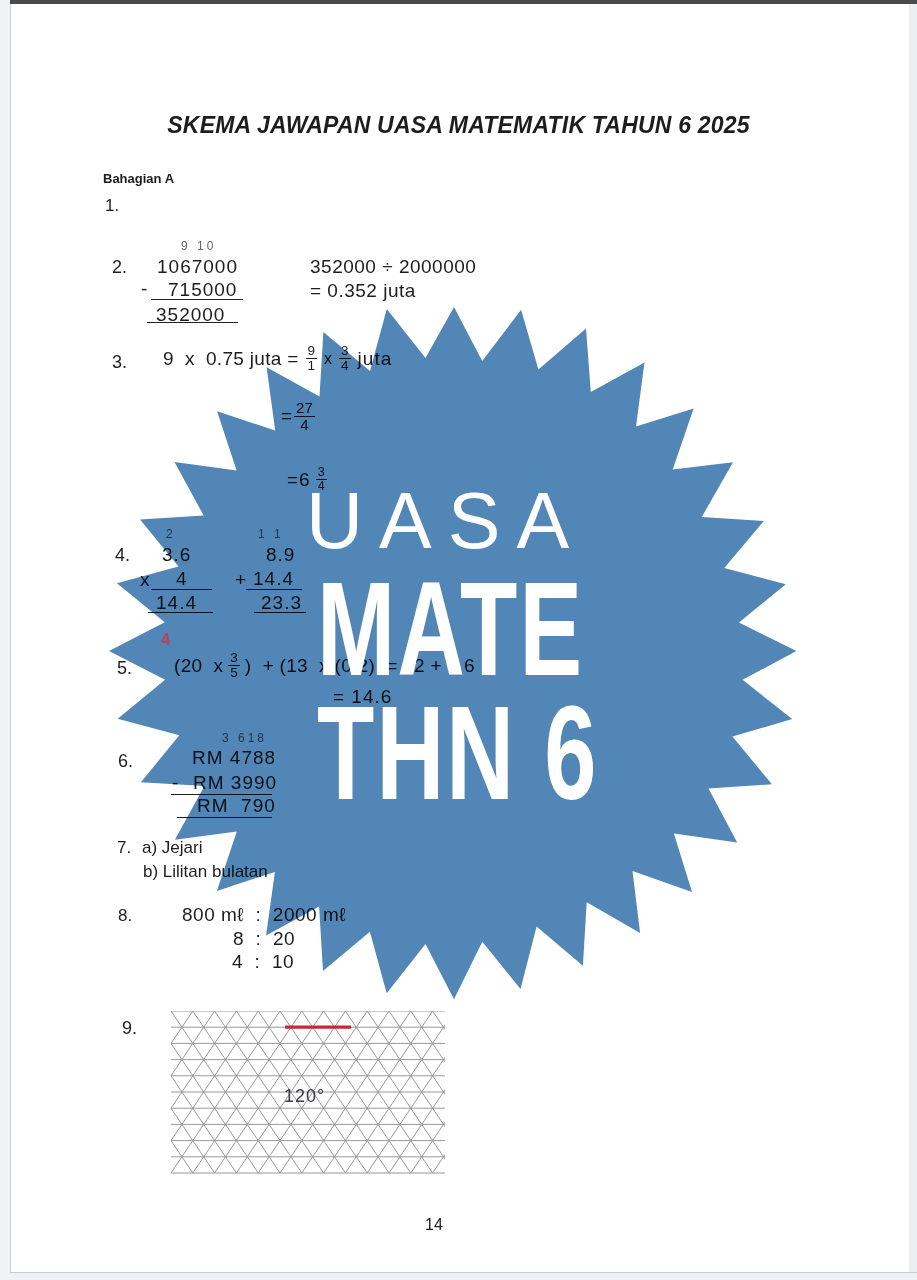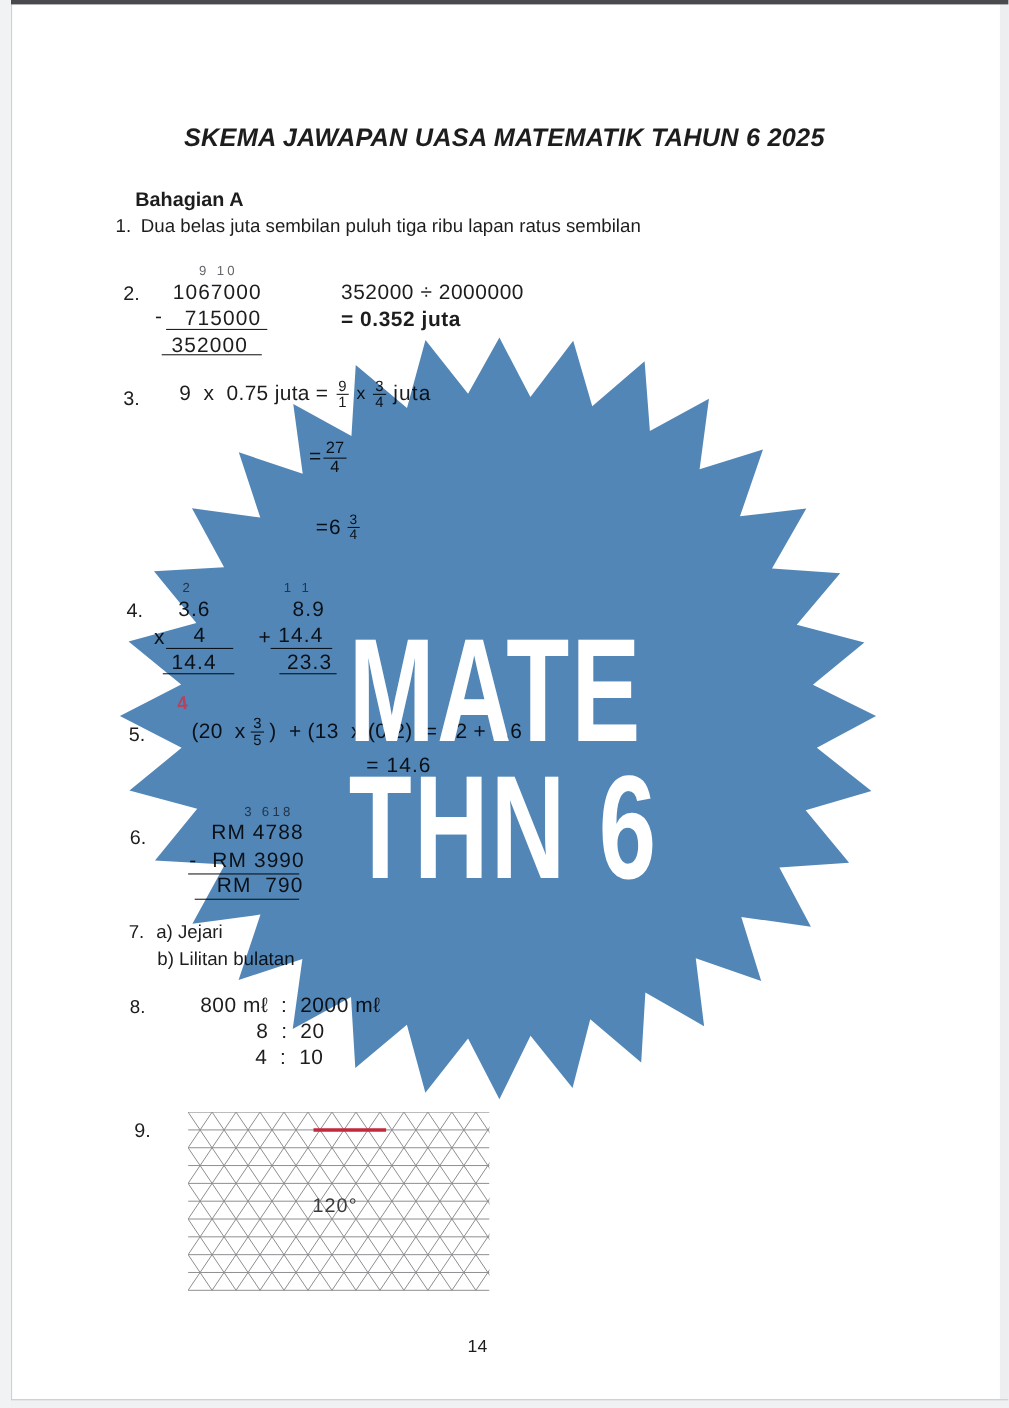--- a/index.html
+++ b/index.html
@@ -5,21 +5,21 @@
   html,body{margin:0;padding:0;}
   body{background:#e9eaee;font-family:"Liberation Sans",sans-serif;}
   #stage{position:relative;width:917px;height:1280px;overflow:hidden;background:#eceef0;}
   #page{position:absolute;left:10px;top:4px;width:899px;height:1268px;background:#ffffff;}
   .topseam{position:absolute;left:10px;top:0;width:907px;height:4px;background:#4a4a4e;}
   .leftseam{position:absolute;left:0;top:0;width:10px;height:1280px;background:#f1f2f4;border-right:1px solid #cfd1d6;}
   .botseam{position:absolute;left:10px;top:1272px;width:907px;height:8px;background:#f0f1f3;border-top:1px solid #c8cacd;}
 
   .abs{position:absolute;z-index:2;color:#1d1d1f;white-space:pre;}
   .title{font-weight:bold;font-size:23px;letter-spacing:.2px;width:917px;text-align:center;}
-  .h-bold{font-weight:bold;font-size:18px;margin-left:20px;}
+  .h-bold{font-weight:bold;font-size:13px;}
   .body-txt{font-size:17px;}
   .math{font-size:19px;letter-spacing:1px;}
   .math-sm{font-size:16px;}
   .carry{font-size:12px;color:#66666c;letter-spacing:3px;z-index:2;}
   .rule{position:absolute;z-index:2;height:0;border-top:1.7px solid #222226;}
   .qnum{font-size:18px;}
 
   .frow{display:inline-flex;align-items:center;margin-left:21px;}
   .frac{display:inline-flex;flex-direction:column;align-items:center;line-height:1.05;font-size:13.5px;letter-spacing:0;}
   .frac .num{border-bottom:1.4px solid currentColor;padding:0 2px;}
@@ -45,32 +45,31 @@
 <div id="stage">
   <div id="page"></div>
   <div class="leftseam"></div>
   <div class="topseam"></div>
   <div class="botseam"></div>
 
   <div class="abs title" style="left:0;top:112px;font-style:italic;">SKEMA JAWAPAN UASA MATEMATIK TAHUN 6 2025</div>
   <div class="abs h-bold" style="left:103px;top:171px;">Bahagian A</div>
 
   <div class="abs body-txt" style="left:105px;top:196px;">1.</div>
-  <div class="abs body-txt" style="left:128px;top:196px;">Dua belas juta sembilan puluh tiga ribu lapan ratus sembilan</div>
 
   <div class="abs carry" style="left:156px;top:239px;margin-left:25px;">9 10</div>
   <div class="abs qnum" style="left:112px;top:257px;">2.</div>
   <div class="abs math" style="left:157px;top:256px;">1067000</div>
   <div class="abs math" style="left:141px;top:278px;">-</div>
   <div class="abs math" style="left:168px;top:279px;">715000</div>
   <div class="rule" style="left:151px;top:299px;width:92px;"></div>
   <div class="abs math" style="left:156px;top:304px;">352000</div>
   <div class="rule" style="left:147px;top:322px;width:91px;"></div>
   <div class="abs math" style="left:310px;top:256px;letter-spacing:.5px;">352000 ÷ 2000000</div>
-  <div class="abs math" style="left:310px;top:280px;letter-spacing:.5px;font-weight:bold;">= 0.352 juta</div>
+  <div class="abs math" style="left:310px;top:280px;letter-spacing:.5px;">= 0.352 juta</div>
 
   <div class="abs qnum" style="left:112px;top:352px;">3.</div>
   <div class="abs frow" style="left:142px;top:344px;gap:7px;">
     <span class="math" style="letter-spacing:.3px;">9  x  0.75 juta =</span>
     <span class="frac"><span class="num">9</span><span class="den">1</span></span>
     <span class="math-sm">x</span>
     <span class="frac"><span class="num">3</span><span class="den">4</span></span>
     <span class="math">juta</span>
   </div>
   <div class="abs frow" style="left:260px;top:400px;gap:1px;">
@@ -188,17 +187,18 @@
       <line x1="370.6" y1="0" x2="261.6" y2="162" stroke="#8d8d92" stroke-width="0.9"></line>
       <line x1="392.40000000000003" y1="0" x2="501.40000000000003" y2="162" stroke="#8d8d92" stroke-width="0.9"></line>
       <line x1="392.40000000000003" y1="0" x2="283.40000000000003" y2="162" stroke="#8d8d92" stroke-width="0.9"></line>
       <line x1="114" y1="16.2" x2="180" y2="16.2" stroke="#c2293a" stroke-width="3.2"></line>
     </svg>
   <div class="abs angle-label" style="left:284px;top:1086px;">120°</div>
 
   <svg id="star-svg" width="917" height="1280" viewBox="0 0 917 1280">
     <polygon id="star-poly" points="454.0,306.9 482.2,360.9 521.1,309.8 538.4,369.4 586.0,328.5 590.8,391.9 644.5,362.5 636.0,426.6 693.6,408.6 672.7,469.4 733.0,462.3 701.8,516.9 763.8,521.1 724.3,568.0 785.8,584.2 739.0,622.6 796.4,651.0 742.6,679.8 792.2,719.1 732.4,736.5 771.9,784.3 708.5,788.6 737.2,842.5 673.9,833.6 692.0,891.9 632.5,871.1 640.1,932.9 586.7,902.2 582.9,965.8 536.6,926.6 520.5,989.1 482.3,941.7 454.0,999.3 425.5,944.0 386.7,993.3 369.9,931.7 323.0,971.0 319.1,906.4 266.1,935.5 274.9,871.9 216.9,890.9 236.8,831.4 174.9,839.7 204.4,786.0 140.9,782.3 179.3,735.3 117.7,718.7 165.1,679.8 109.0,651.0 164.7,622.2 116.9,583.2 178.5,566.4 140.0,519.4 203.7,515.6 174.5,462.0 236.6,470.5 217.1,411.2 275.2,430.6 266.6,367.2 319.5,396.4 323.4,331.9 370.0,370.9 386.8,309.1 425.5,357.9" fill="#4a81b4" fill-opacity="0.96"></polygon>
   </svg>
+  <div class="wm-text wm-uasa" style="color: rgb(255, 255, 255);">UASA</div>
   <div class="wm-text wm-big wm-mate" style="color: rgb(255, 255, 255);">MATE</div>
   <div class="wm-text wm-big wm-thn" style="color: rgb(255, 255, 255);">THN 6</div>
 
   <div class="abs pagenum" style="left:0;top:1216px;">14</div>
 </div>
 
 </body></html>

